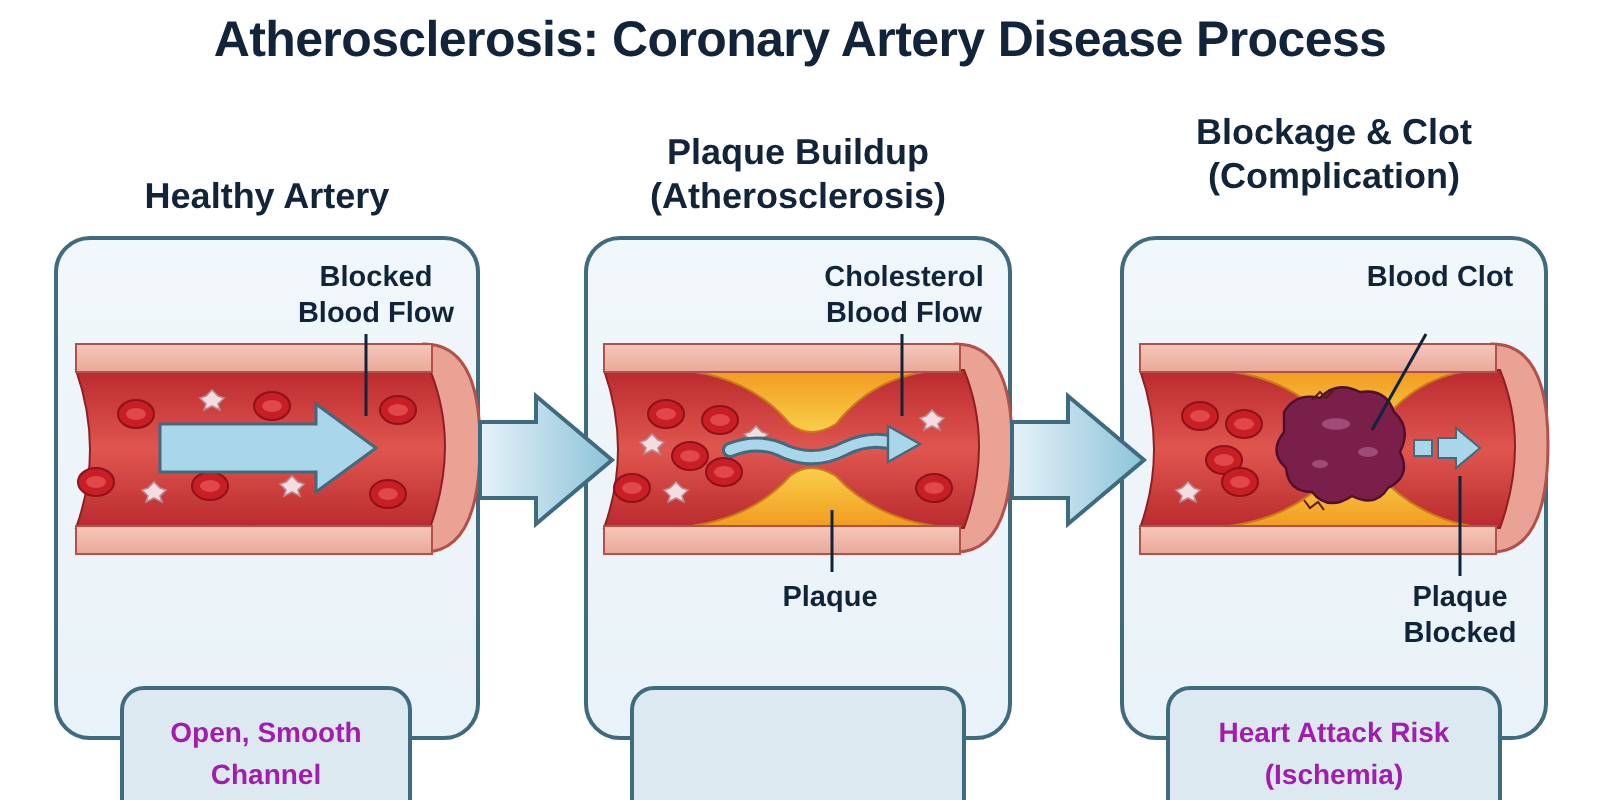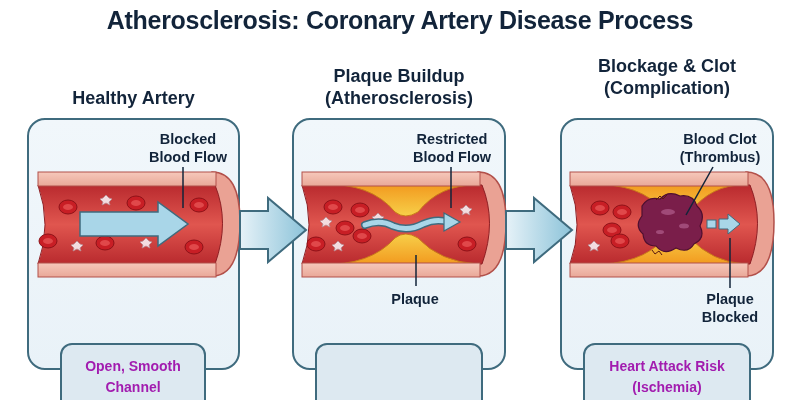--- a/index.html
+++ b/index.html
@@ -153,29 +153,28 @@
     <line x1="713" y1="167" x2="686" y2="215" stroke="#12243a" stroke-width="1.5"></line>
     <line x1="730" y1="238" x2="730" y2="288" stroke="#12243a" stroke-width="1.5"></line>
   </g>
 </svg>
 
 <div class="callout" style="left:140px;top:130px;width:96px;">
   <div>Blocked</div>
   <div>Blood Flow</div>
 </div>
 <div class="callout" style="left:402px;top:130px;width:100px;">
-  <div>Restricted</div>
+  <div>Cholesterol</div>
   <div>Blood Flow</div>
 </div>
 <div class="callout" style="left:340px;top:290px;width:150px;">
   <div>Plaque</div>
 </div>
 <div class="callout" style="left:670px;top:130px;width:100px;">
   <div>Blood Clot</div>
-  <div>(Thrombus)</div>
 </div>
 <div class="callout" style="left:690px;top:290px;width:80px;">
   <div>Plaque</div>
   <div>Blocked</div>
 </div>
 
 <div class="bottom-box" style="left:60px;width:146px;">
   <div>
     <span>Open, Smooth</span>
     <span>Channel</span>

